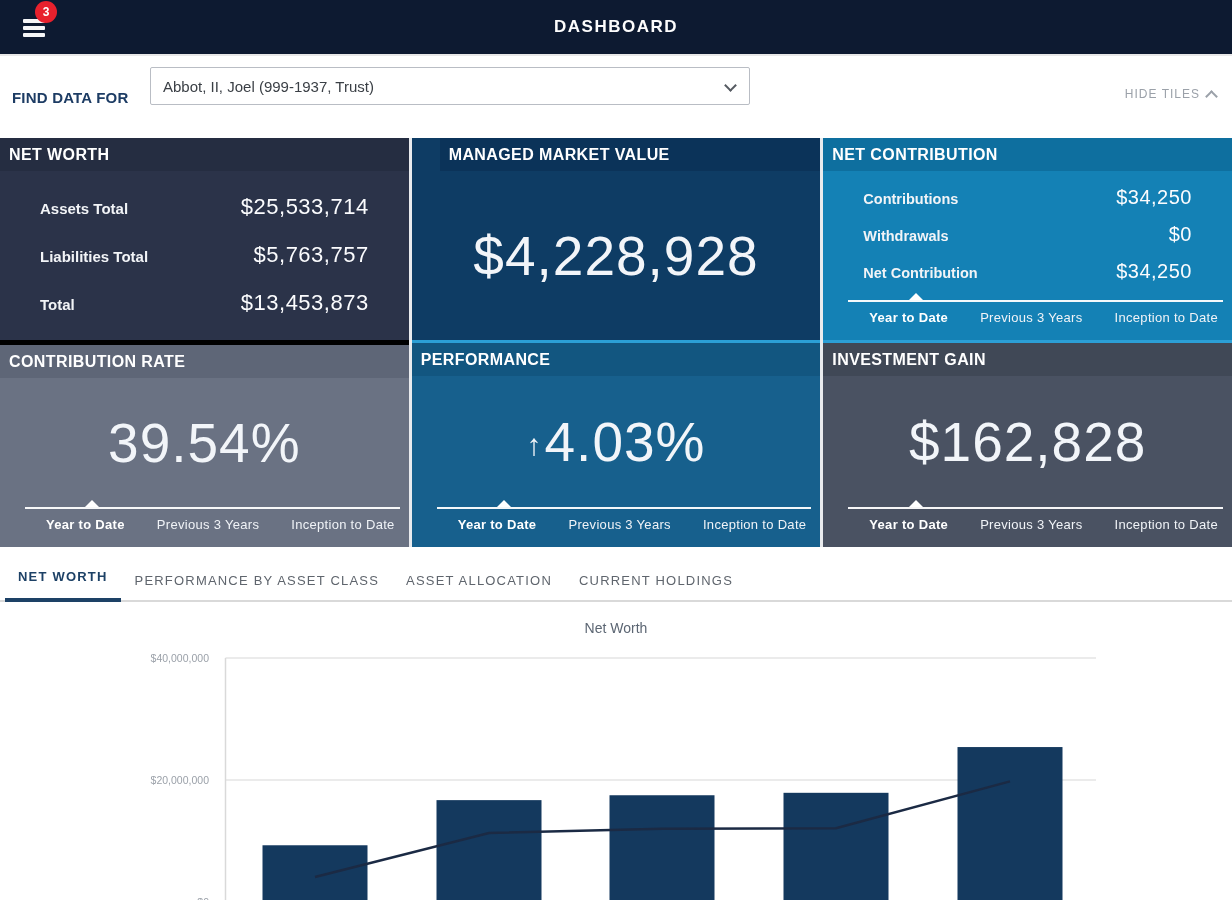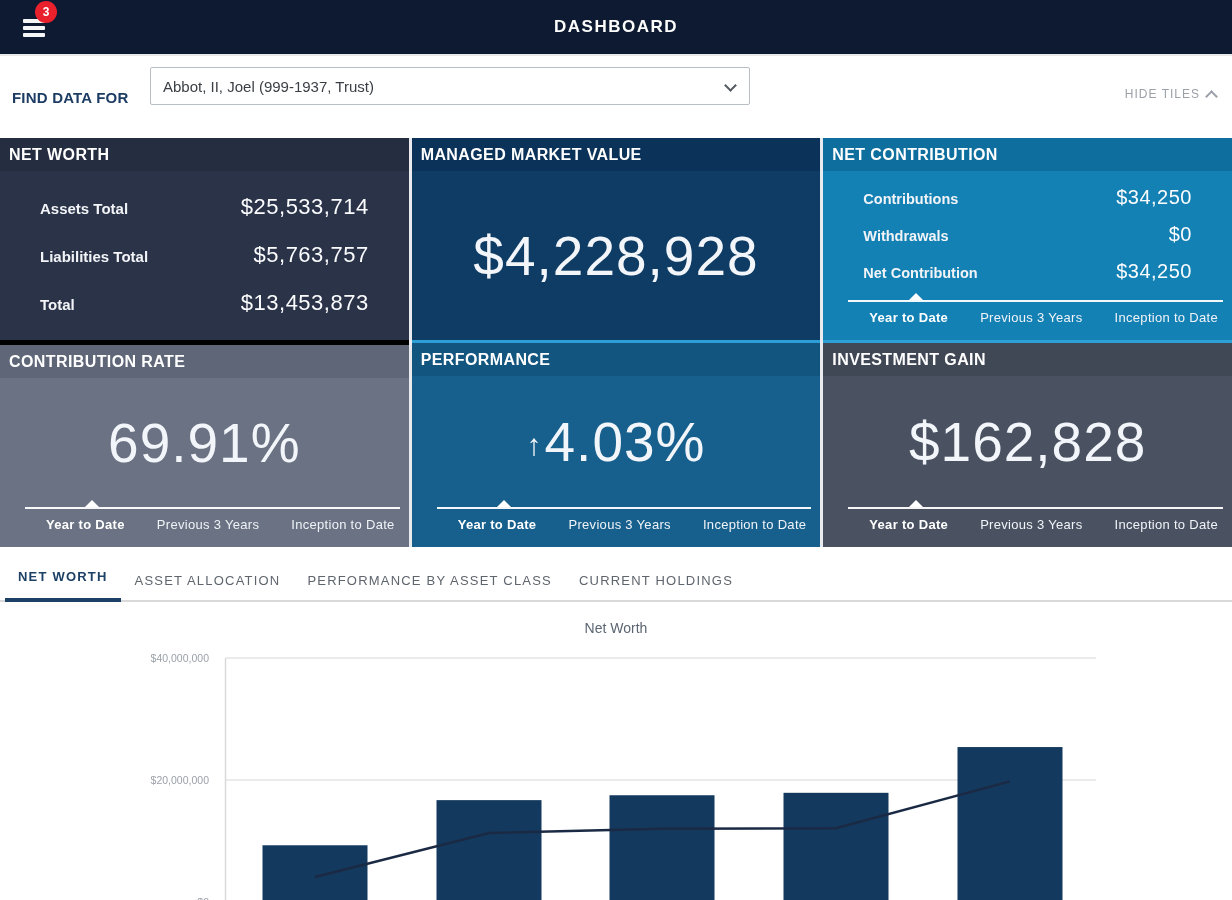--- a/index.html
+++ b/index.html
@@ -36,21 +36,21 @@
                          transform:rotate(45deg); }
 
   
   .tiles { display:grid; grid-template-columns:1fr 1fr 1fr; column-gap:3px;
            grid-template-rows:202px 207px; background:#e9ebee; }
   .tile { position:relative; overflow:hidden; }
   .tile-header { height:33px; display:flex; align-items:center; padding-left:9px;
                  color:#fff; font-size:16px; font-weight:600; letter-spacing:.4px; }
 
   .t-networth       { background:#2b3349; } .t-networth .tile-header       { background:#252d41; }
-  .t-mmv            { background:#0e3c64; } .t-mmv .tile-header            { background:#0b3359; }
+  .t-mmv            { background:#0e3c64;padding-left:28px; } .t-mmv .tile-header            { background:#0b3359; }
   .t-netcontrib     { background:#1481b5; } .t-netcontrib .tile-header     { background:#0e6f9f; }
   .t-contribrate    { background:#6a7283; border-top:5px solid #000000; }
   .t-contribrate .tile-header { background:#5e6677; }
   .t-performance    { background:#17608d; border-top:3px solid #2b9fd6; }
   .t-performance .tile-header { background:#125680; }
   .t-invgain        { background:#4a5262; border-top:3px solid #2b9fd6; }
   .t-invgain .tile-header { background:#404856; }
 
   .kv-rows { padding:0 40px; margin-top:12px; }
   .kv-row { display:flex; justify-content:space-between; align-items:baseline; padding:11px 0; }
@@ -162,21 +162,21 @@
       <div class="footer-tabs">
         <span class="sel">Year to Date</span>
         <span>Previous 3 Years</span>
         <span>Inception to Date</span>
       </div>
     </div>
   </div>
 
   <div class="tile t-contribrate">
     <div class="tile-header">CONTRIBUTION RATE</div>
-    <div class="big-value">69.91%</div>
+    <div class="big-value">39.54%</div>
     <div class="tile-footer">
       <div class="footer-line"></div>
       <div class="footer-tabs">
         <span class="sel">Year to Date</span>
         <span>Previous 3 Years</span>
         <span>Inception to Date</span>
       </div>
     </div>
   </div>
 
@@ -205,22 +205,22 @@
         <span class="sel">Year to Date</span>
         <span>Previous 3 Years</span>
         <span>Inception to Date</span>
       </div>
     </div>
   </div>
 </div>
 
 <div class="section-tabs">
   <div class="stab active">NET WORTH</div>
+  <div class="stab">PERFORMANCE BY ASSET CLASS</div>
   <div class="stab">ASSET ALLOCATION</div>
-  <div class="stab">PERFORMANCE BY ASSET CLASS</div>
   <div class="stab">CURRENT HOLDINGS</div>
 </div>
 
 <div class="chart-title">Net Worth</div>
 <div class="chart-wrap">
   <svg id="chart-svg" width="1232" height="260" viewBox="0 640 1232 260" xmlns="http://www.w3.org/2000/svg">
       <line x1="225.5" y1="658" x2="1096" y2="658" stroke="#e4e4e4" stroke-width="1.5"></line>
       <text x="209" y="662" text-anchor="end" font-size="10.5" fill="#9ba1a9" font-family="Liberation Sans, sans-serif">$40,000,000</text>
       <line x1="225.5" y1="780" x2="1096" y2="780" stroke="#e4e4e4" stroke-width="1.5"></line>
       <text x="209" y="784" text-anchor="end" font-size="10.5" fill="#9ba1a9" font-family="Liberation Sans, sans-serif">$20,000,000</text>

